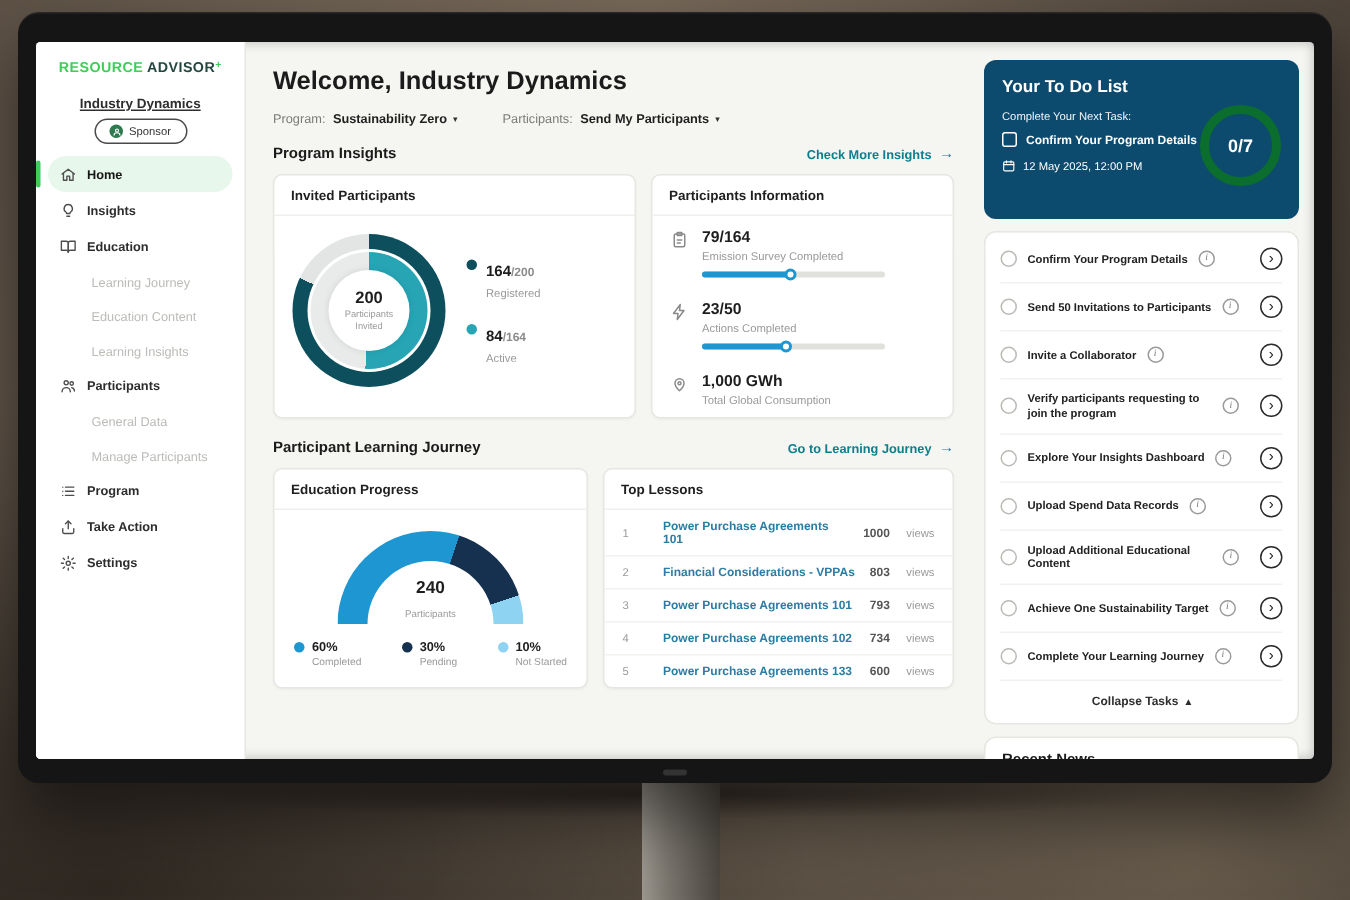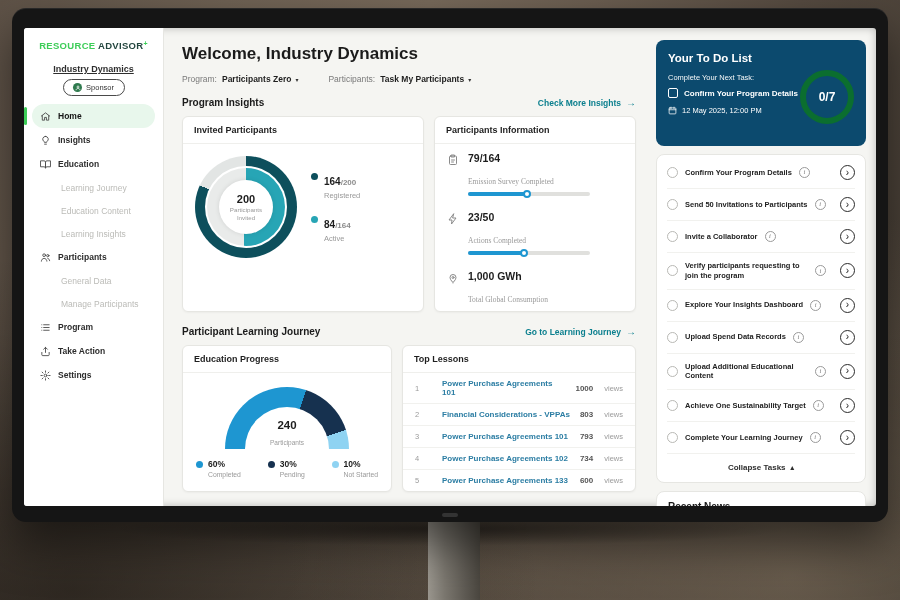--- a/index.html
+++ b/index.html
@@ -83,21 +83,21 @@
   .dleg .tot{font-size:8px;font-weight:bold;color:#8b8b8b;}
   .dleg .lab{font-size:7.5px;color:#999;margin-top:2px;}
 
   
   .c-pinfo{flex:1;}
   .stat{display:flex;align-items:flex-start;gap:9px;padding:8px 12px 7px;}
   .sic{width:12px;height:12px;flex:0 0 12px;color:#8a8a8a;margin-top:2px;display:inline-flex;}
   .sic svg{width:12px;height:12px;stroke:currentColor;fill:none;stroke-width:2;
     stroke-linecap:round;stroke-linejoin:round;}
   .stat .val{font-size:10.5px;font-weight:bold;color:#1d1d1d;}
-  .stat .lab{font-size:7.5px;color:#999;margin-top:13px;font-family:Liberation Serif, serif;}
+  .stat .lab{font-size:7.5px;color:#999;margin-top:2px;}
   .bar{width:122px;height:4px;border-radius:2px;background:#e0e0dd;margin-top:6px;position:relative;}
   .bar .fill{height:100%;border-radius:2px;background:#1e96d1;width:0;}
   .bar .knob{position:absolute;top:50%;transform:translate(-50%,-50%);width:8px;height:8px;
     border-radius:50%;background:#fff;border:2px solid #1e96d1;box-sizing:border-box;left:0;}
 
   
   .c-eduprog{width:210px;flex:0 0 210px;}
   .gauge{position:relative;width:124px;height:62px;overflow:hidden;margin:14px auto 6px;}
   .arc{position:absolute;left:0;top:0;width:124px;height:124px;border-radius:50%;}
   .ghole{position:absolute;left:20px;top:20px;width:84px;height:84px;border-radius:50%;background:#fff;}
@@ -265,26 +265,26 @@
         </li>
       </ul>
     </aside>
 
     <main class="main">
       <h1 class="title">Welcome, Industry Dynamics</h1>
 
       <div class="filters">
         <div class="filter">
           <span>Program:</span>
-          <b>Participants Zero</b>
+          <b>Sustainability Zero</b>
           <span class="chev">▾</span>
         </div>
         <div class="filter">
           <span>Participants:</span>
-          <b>Task My Participants</b>
+          <b>Send My Participants</b>
           <span class="chev">▾</span>
         </div>
       </div>
 
       <div class="sechead">
         <h2>Program Insights</h2>
         <a class="seclink">
           <span>Check More Insights</span>
           <span class="arrow">→</span>
         </a>

